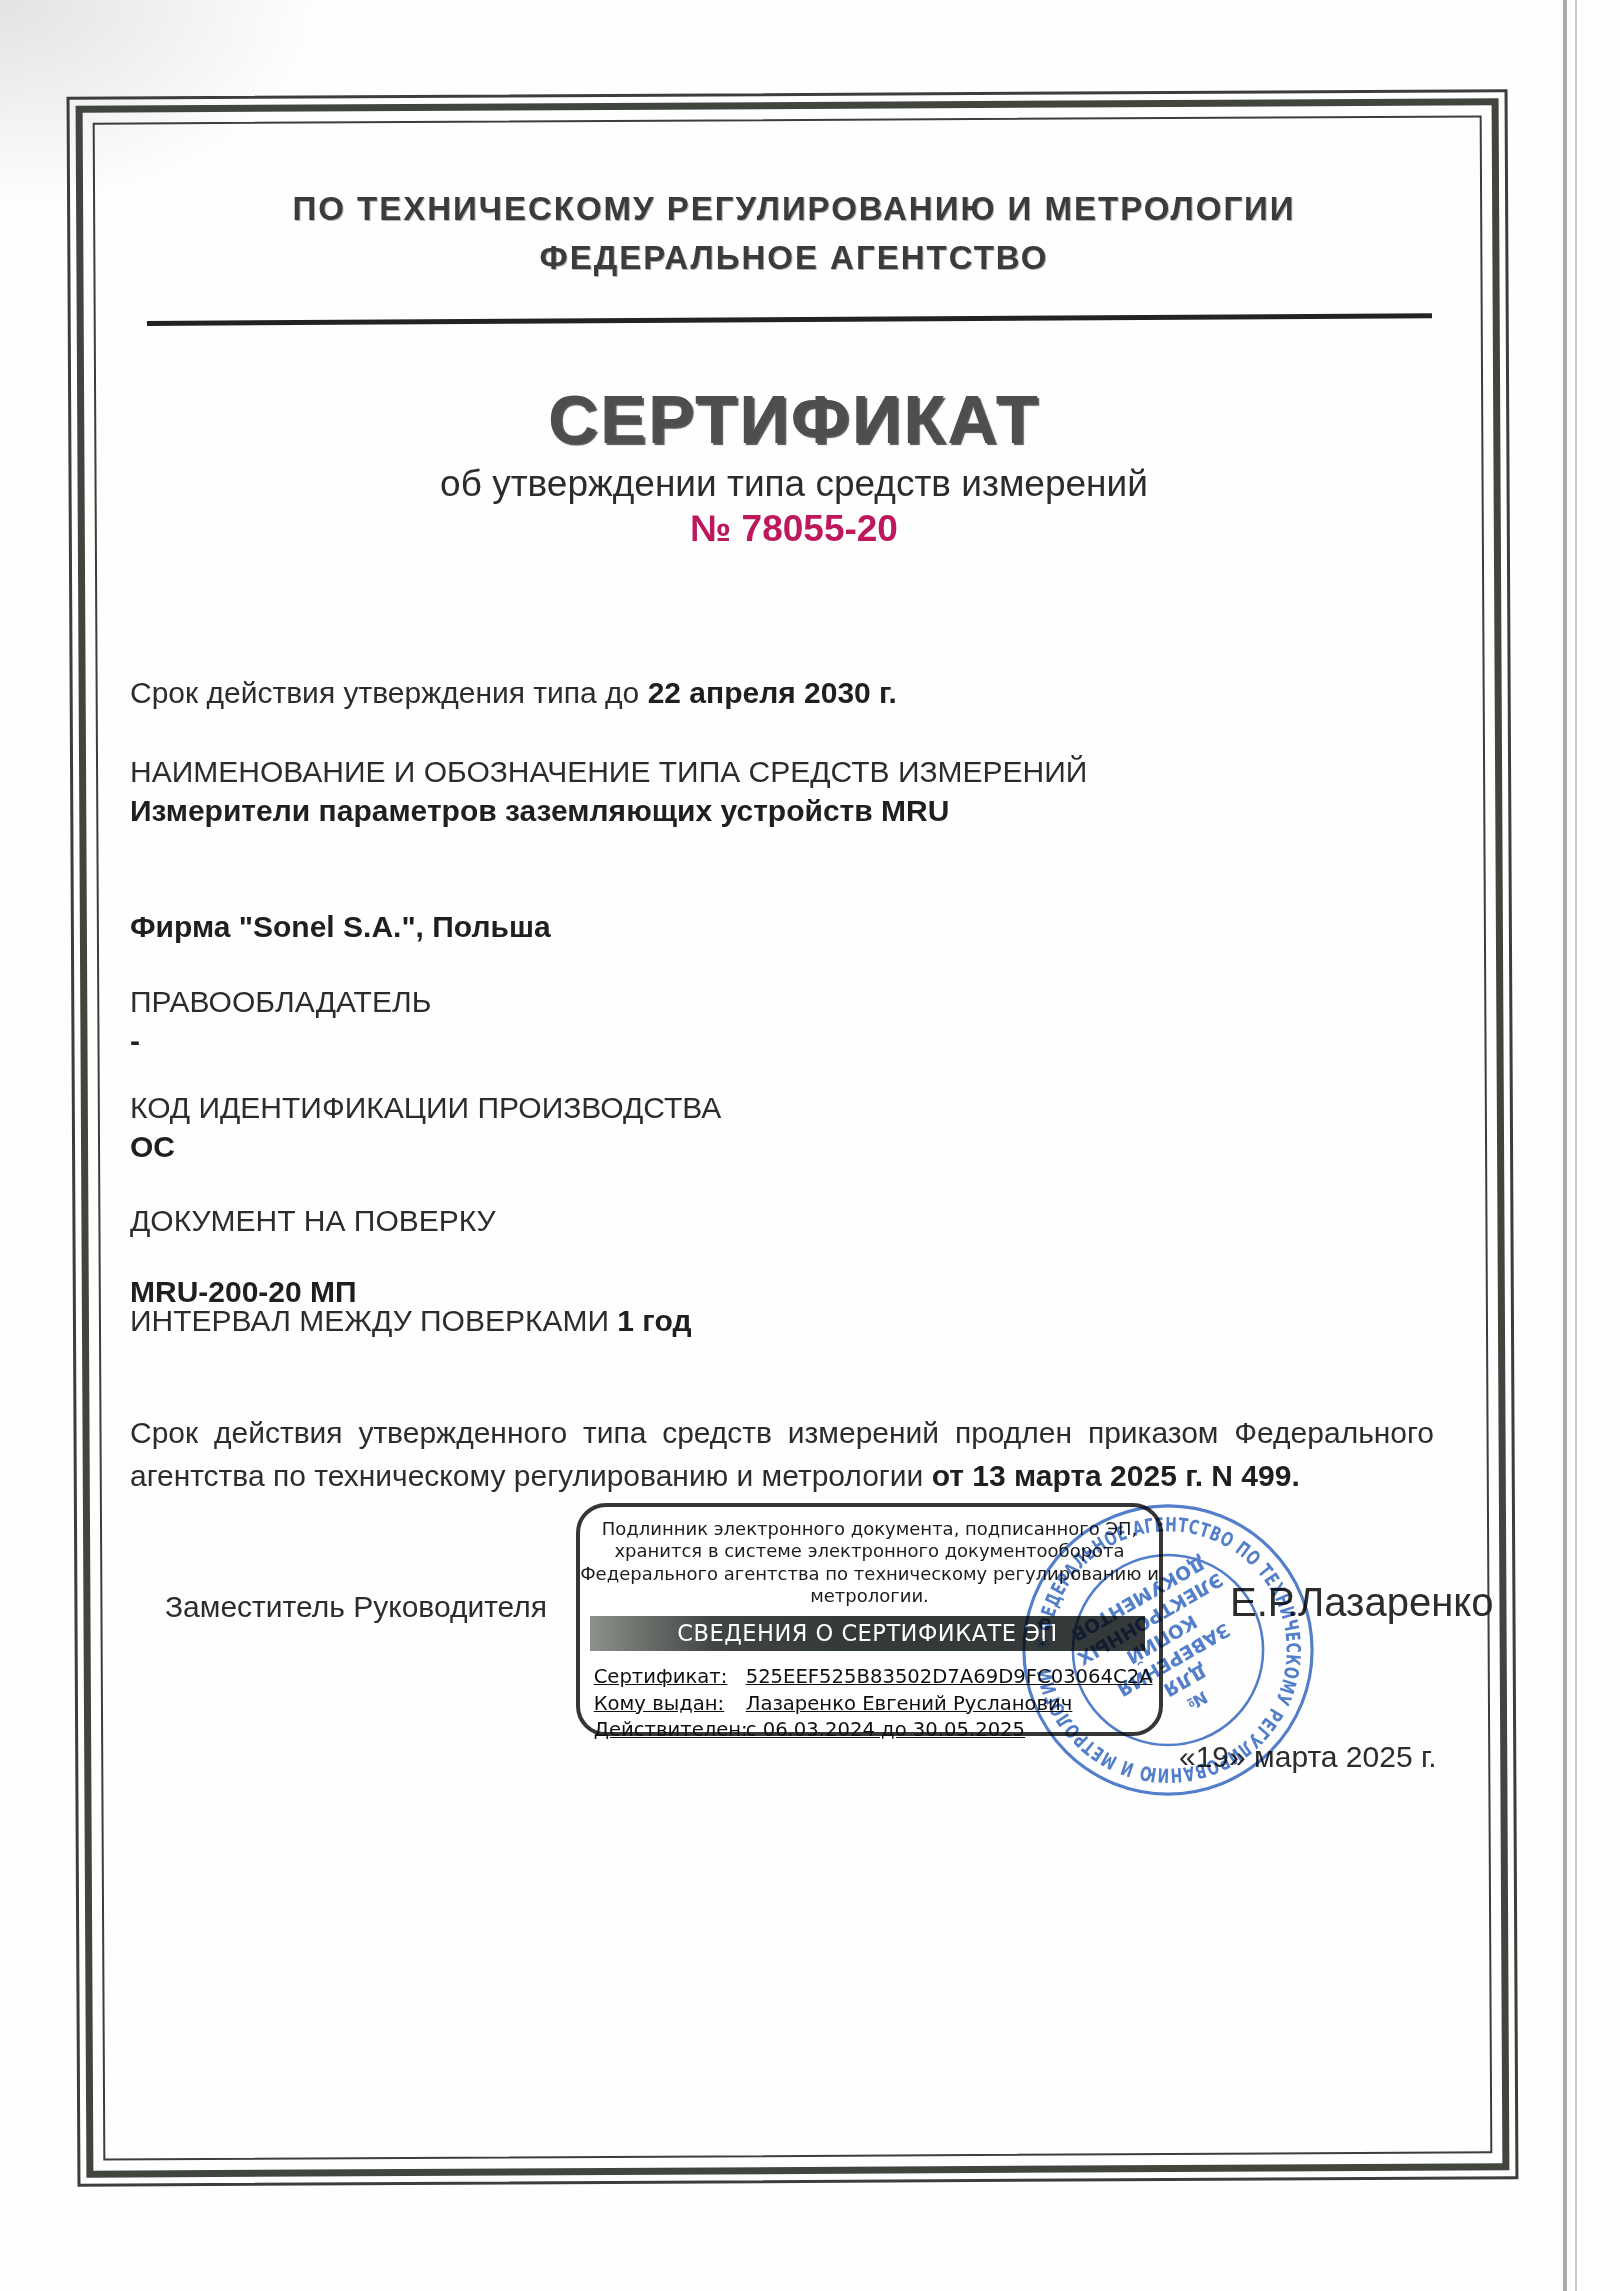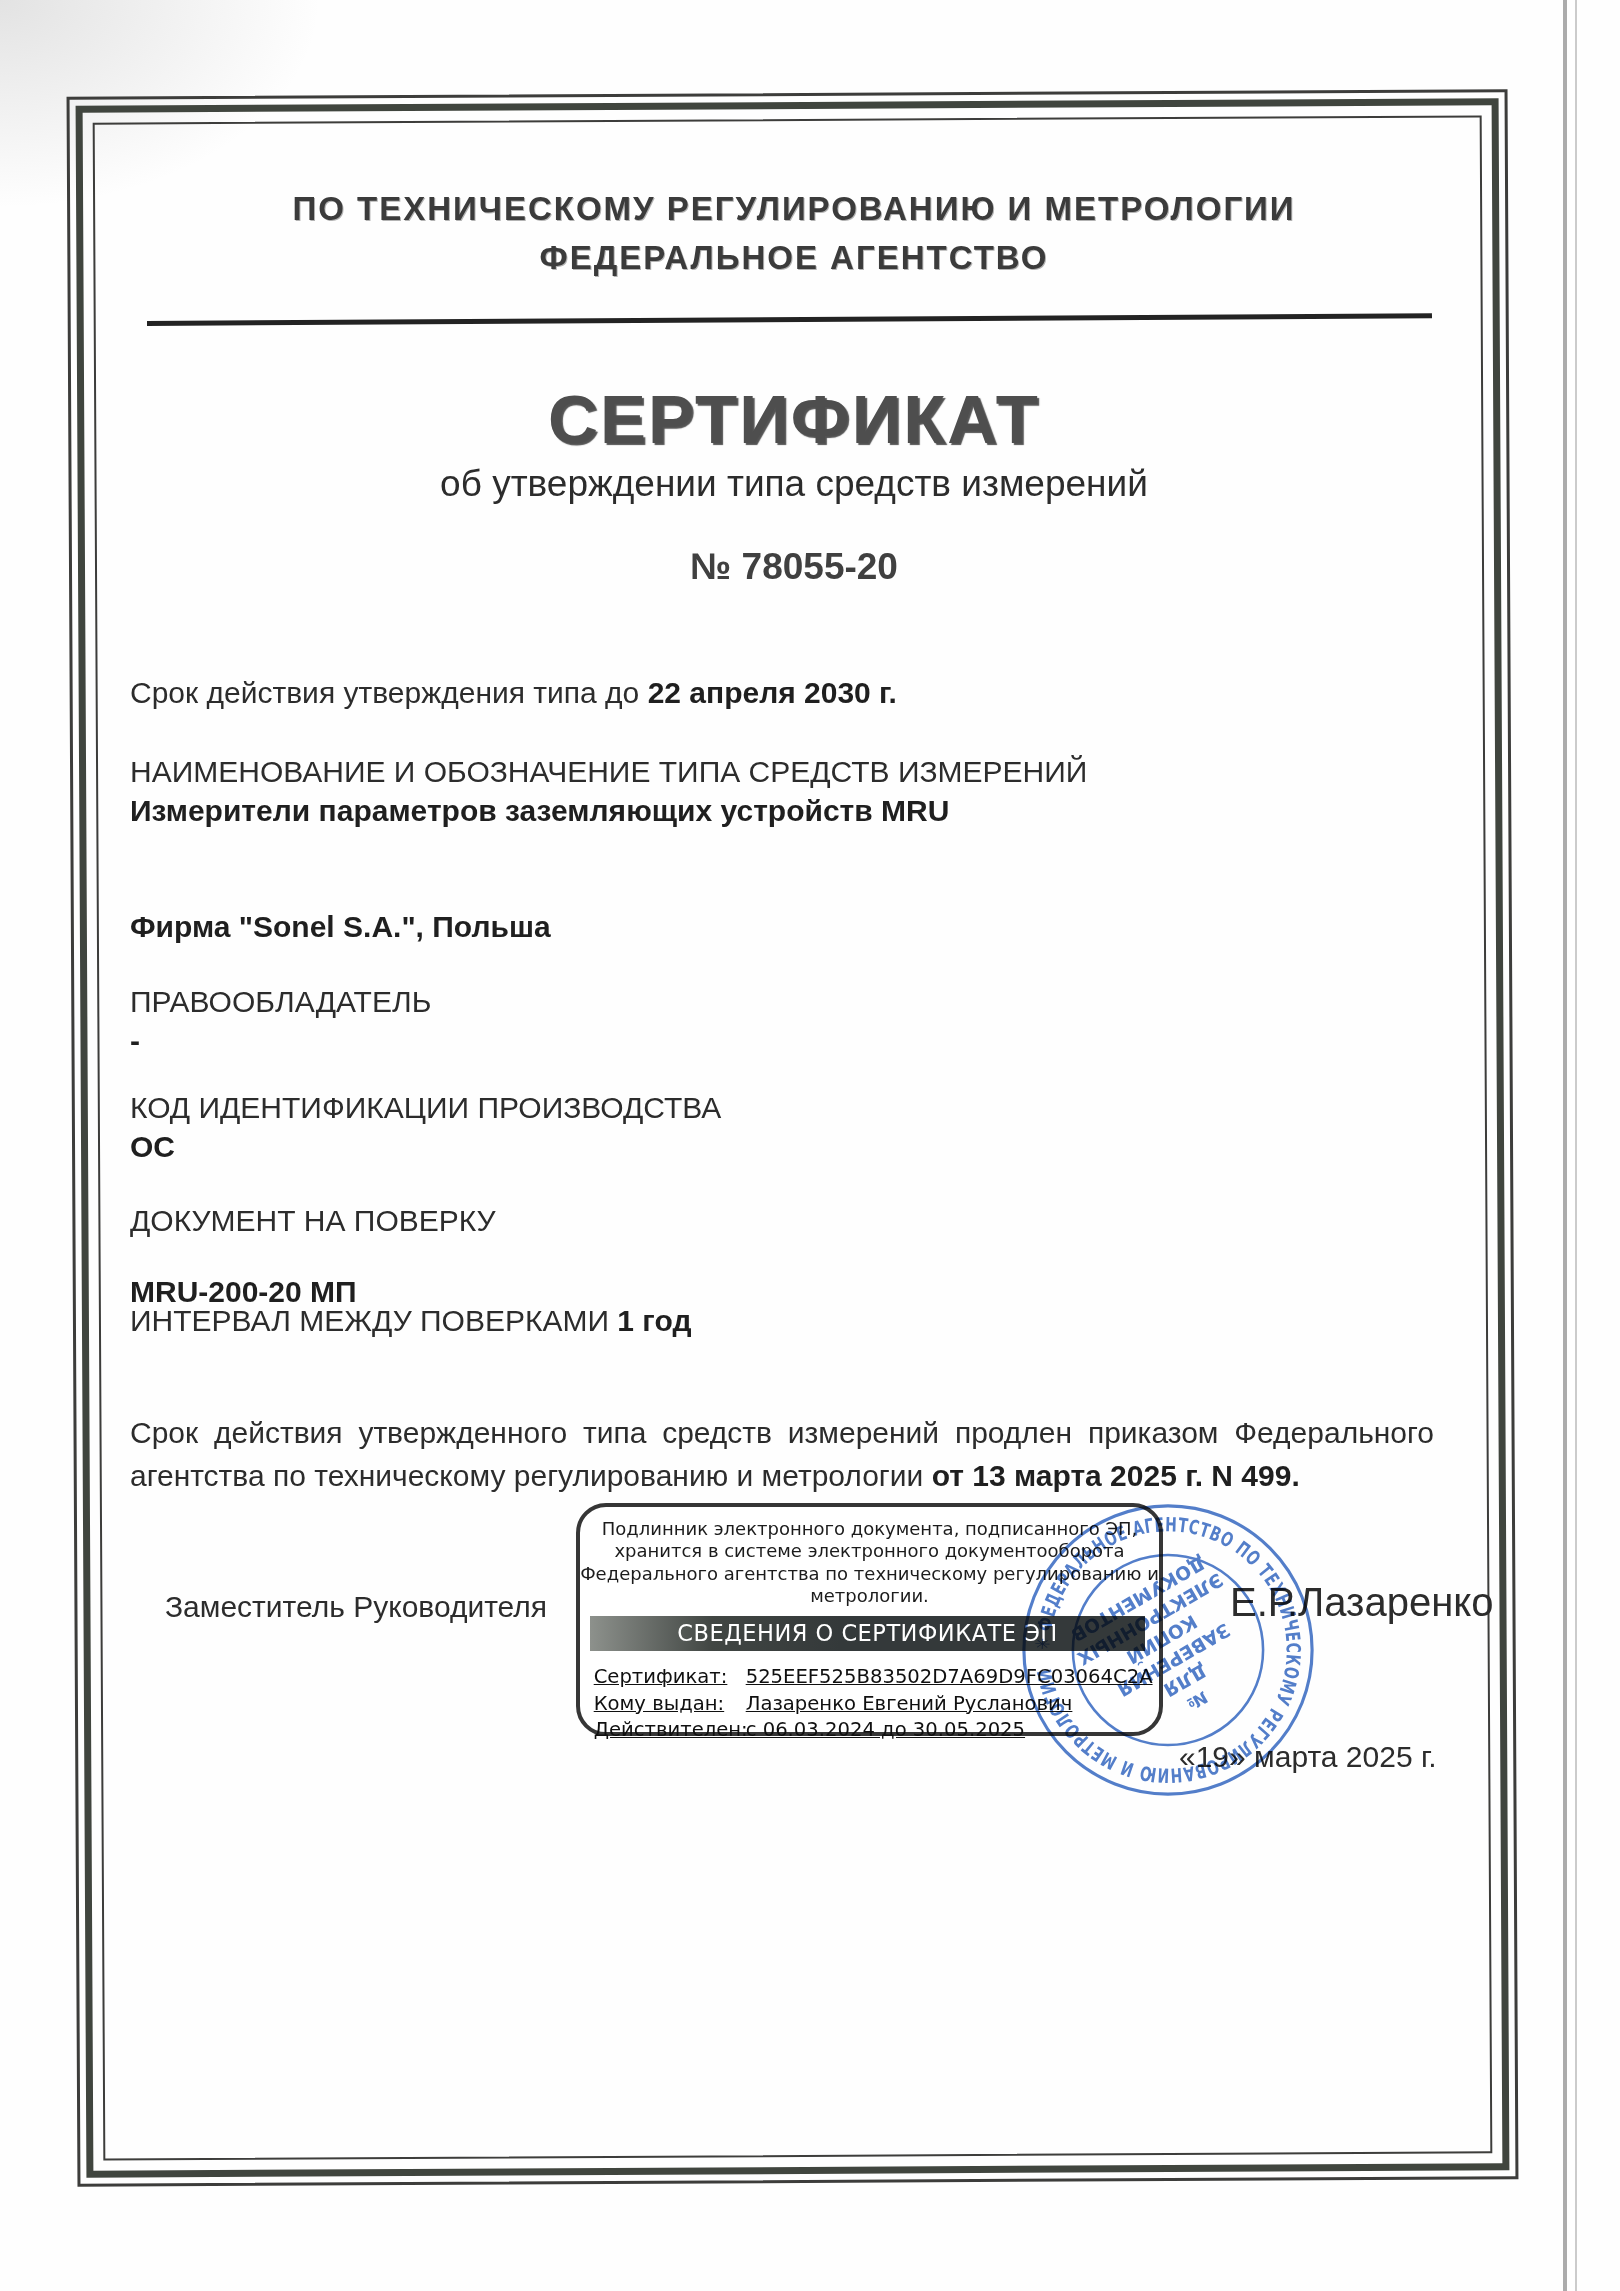--- a/index.html
+++ b/index.html
@@ -20,21 +20,21 @@
           font-weight:bold;font-size:33px;letter-spacing:2px;color:#3b3b3b;line-height:49px;
           text-shadow:1px 1px 0 rgba(40,40,40,.35);}
   .rule{position:absolute;left:147px;top:321px;width:1285px;height:4.9px;background:#232323;
         transform:rotate(-0.35deg);transform-origin:left center;}
   .doc-title{position:absolute;left:147px;top:380px;width:1294px;text-align:center;
         font-weight:bold;font-size:69px;letter-spacing:2px;color:#4e4e4e;
         text-shadow:2px 2px 1px rgba(25,25,25,.75);}
   .doc-subtitle{position:absolute;left:147px;top:463px;width:1294px;text-align:center;
         font-size:37px;color:#2c2c2c;}
   .doc-number{position:absolute;left:147px;top:508px;width:1294px;text-align:center;
-        font-size:37px;font-weight:bold;color:#404040;margin-top:38px;}
+        font-size:37px;font-weight:bold;color:#be185d;}
   
   .bodyline{position:absolute;left:130px;width:1304px;font-size:30px;color:#2c2c2c;}
   .bold{font-weight:bold;color:#1f1f1f;}
   .t-validity{top:676px;}
   .t-f0l{top:755px;} .t-f0v{top:794px;}
   .t-f1l{top:870px;} .t-f1v{top:910px;}
   .t-f2l{top:985px;} .t-f2v{top:1024px;}
   .t-f3l{top:1091px;} .t-f3v{top:1130px;}
   .t-f4l{top:1204px;} .t-f4v{top:1243px;margin-top:32px;}
   .t-interval{top:1304px;}

